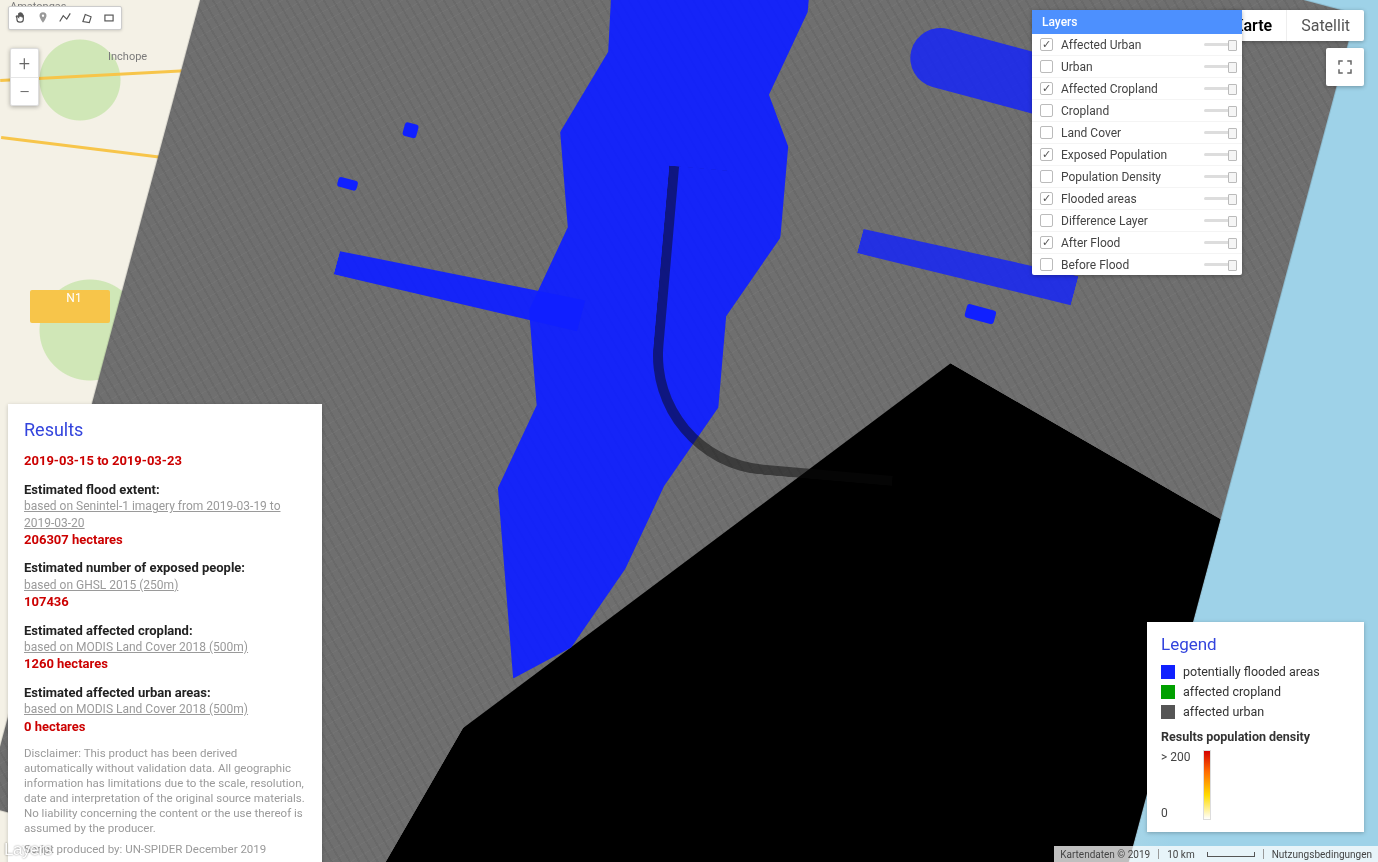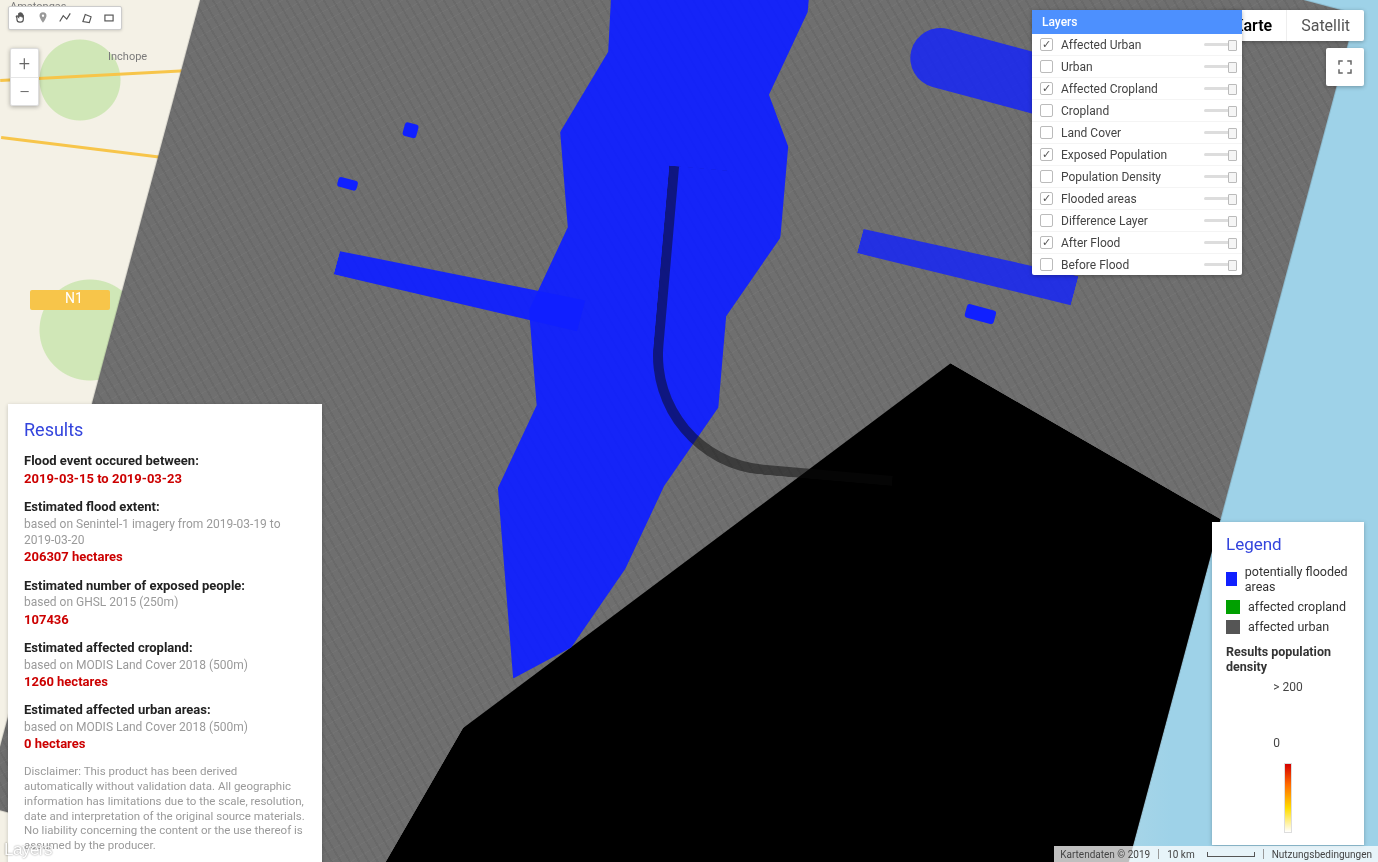--- a/index.html
+++ b/index.html
@@ -15,21 +15,21 @@
     content: ""; position: absolute; inset:0;
     background:
       radial-gradient(circle at 80px 80px, #cde6b3 40px, transparent 41px),
       radial-gradient(circle at 200px 240px, #cde6b3 60px, transparent 61px),
       radial-gradient(circle at 90px 330px, #cde6b3 50px, transparent 51px);
     opacity: 0.9;
   }
   .road { position: absolute; background: #f7c54a; height: 3px; }
   .r1 { top: 70px; left: 0; width: 340px; transform: rotate(-3deg);}
   .r2 { top: 155px; left: 0; width: 310px; transform: rotate(7deg);}
-  .r3 { top: 290px; left: 30px; width: 80px; height: 20px; background: #f7c54a; border-radius: 2px; font-size:14px; color:#fff; text-align:center; line-height:16px;padding-left:8px;}
+  .r3 { top: 290px; left: 30px; width: 80px; height: 33px; background: #f7c54a; border-radius: 2px; font-size:12px; color:#fff; text-align:center; line-height:16px;padding-left:8px;}
   .r4 { top: 63px; left: 230px; width: 40px; height:14px; background:#f7c54a; border-radius:2px; font-size:9px; color:#fff;text-align:center; line-height:14px;}
   .city-label { position:absolute; font-size:11px; color:#7b7b7b; }
   .c1 { top: 50px; left: 108px; }
   .c2 { top: 0px; left: 10px; }
 
   
   .sat-wrap {
     position: absolute;
     top: -150px; left: 110px;
     width: 1120px; height: 1120px;
@@ -128,36 +128,36 @@
 
   
   .results {
     position:absolute; top:404px; left:8px; width:314px;
     background:#fff; padding:14px 16px 12px; box-shadow:0 1px 4px rgba(0,0,0,0.2);
     font-size:13px; line-height:1.35;
   }
   .results h2 { color:#3344dd; font-size:18px; font-weight:400; margin-bottom:10px;}
   .r-block { margin-bottom:11px; }
   .r-label { font-weight:700; color:#222; font-size:13px;}
-  .r-sub { color:#9a9a9a; font-size:12px;}
+  .r-sub { color:#9a9a9a; font-size:12px;text-decoration:underline;}
   .r-val { color:#c00; font-weight:700; font-size:13px;}
   .r-disclaimer { color:#9a9a9a; font-size:11.5px; line-height:1.3; margin-top:6px;}
   .r-script { color:#9a9a9a; font-size:11.5px; margin-top:6px;}
 
   
   .legend {
-    position:absolute; right:14px; bottom:17px; width:152px;
+    position:absolute; right:14px; bottom:30px; width:217px;
     background:#fff; padding:12px 14px; box-shadow:0 1px 4px rgba(0,0,0,0.25);
     font-size:13px;
   }
   .legend h3 { color:#3344dd; font-size:17px; font-weight:400; margin-bottom:10px;}
   .leg-row { display:flex; align-items:center; gap:8px; margin-bottom:5px; font-size:12.5px; color:#333;}
   .swatch { width:14px; height:14px; }
   .leg-subhead { font-weight:700; font-size:12.5px; margin-top:10px; margin-bottom:6px;}
-  .grad-wrap { display:flex; align-items:center; gap:13px;flex-direction:column; }
+  .grad-wrap { display:flex; align-items:flex-end; gap:13px; }
   .grad { width:8px; height:70px; background: linear-gradient(to bottom, #d40000 0%, #ff6a00 30%, #ffdc00 65%, #ffffff 100%); border:0.5px solid #ddd;}
   .glabels { display:flex; flex-direction:column; justify-content:space-between; height:70px; font-size:12px; color:#444;}
 
   
   .footer {
     position:absolute; bottom:0; right:0; height:16px;
     display:flex; align-items:center; gap:8px;
     background: rgba(255,255,255,0.75);
     font-size:10px; color:#444; padding:0 6px;
   }
@@ -306,21 +306,20 @@
           <span class="llabel">Before Flood</span>
           <span class="lslider"></span>
         </div>
       </div>
   </div>
 
   <div class="results">
     <h2>Results</h2>
     <div id="results-body">
         <div class="r-block">
-          <div class="r-label">Flood event occured between:</div>
           <div class="r-val">2019-03-15 to 2019-03-23</div>
         </div>
         <div class="r-block">
           <div class="r-label">Estimated flood extent:</div>
           <div class="r-sub">based on Senintel-1 imagery from 2019-03-19 to 2019-03-20</div>
           <div class="r-val">206307 hectares</div>
         </div>
         <div class="r-block">
           <div class="r-label">Estimated number of exposed people:</div>
           <div class="r-sub">based on GHSL 2015 (250m)</div>

